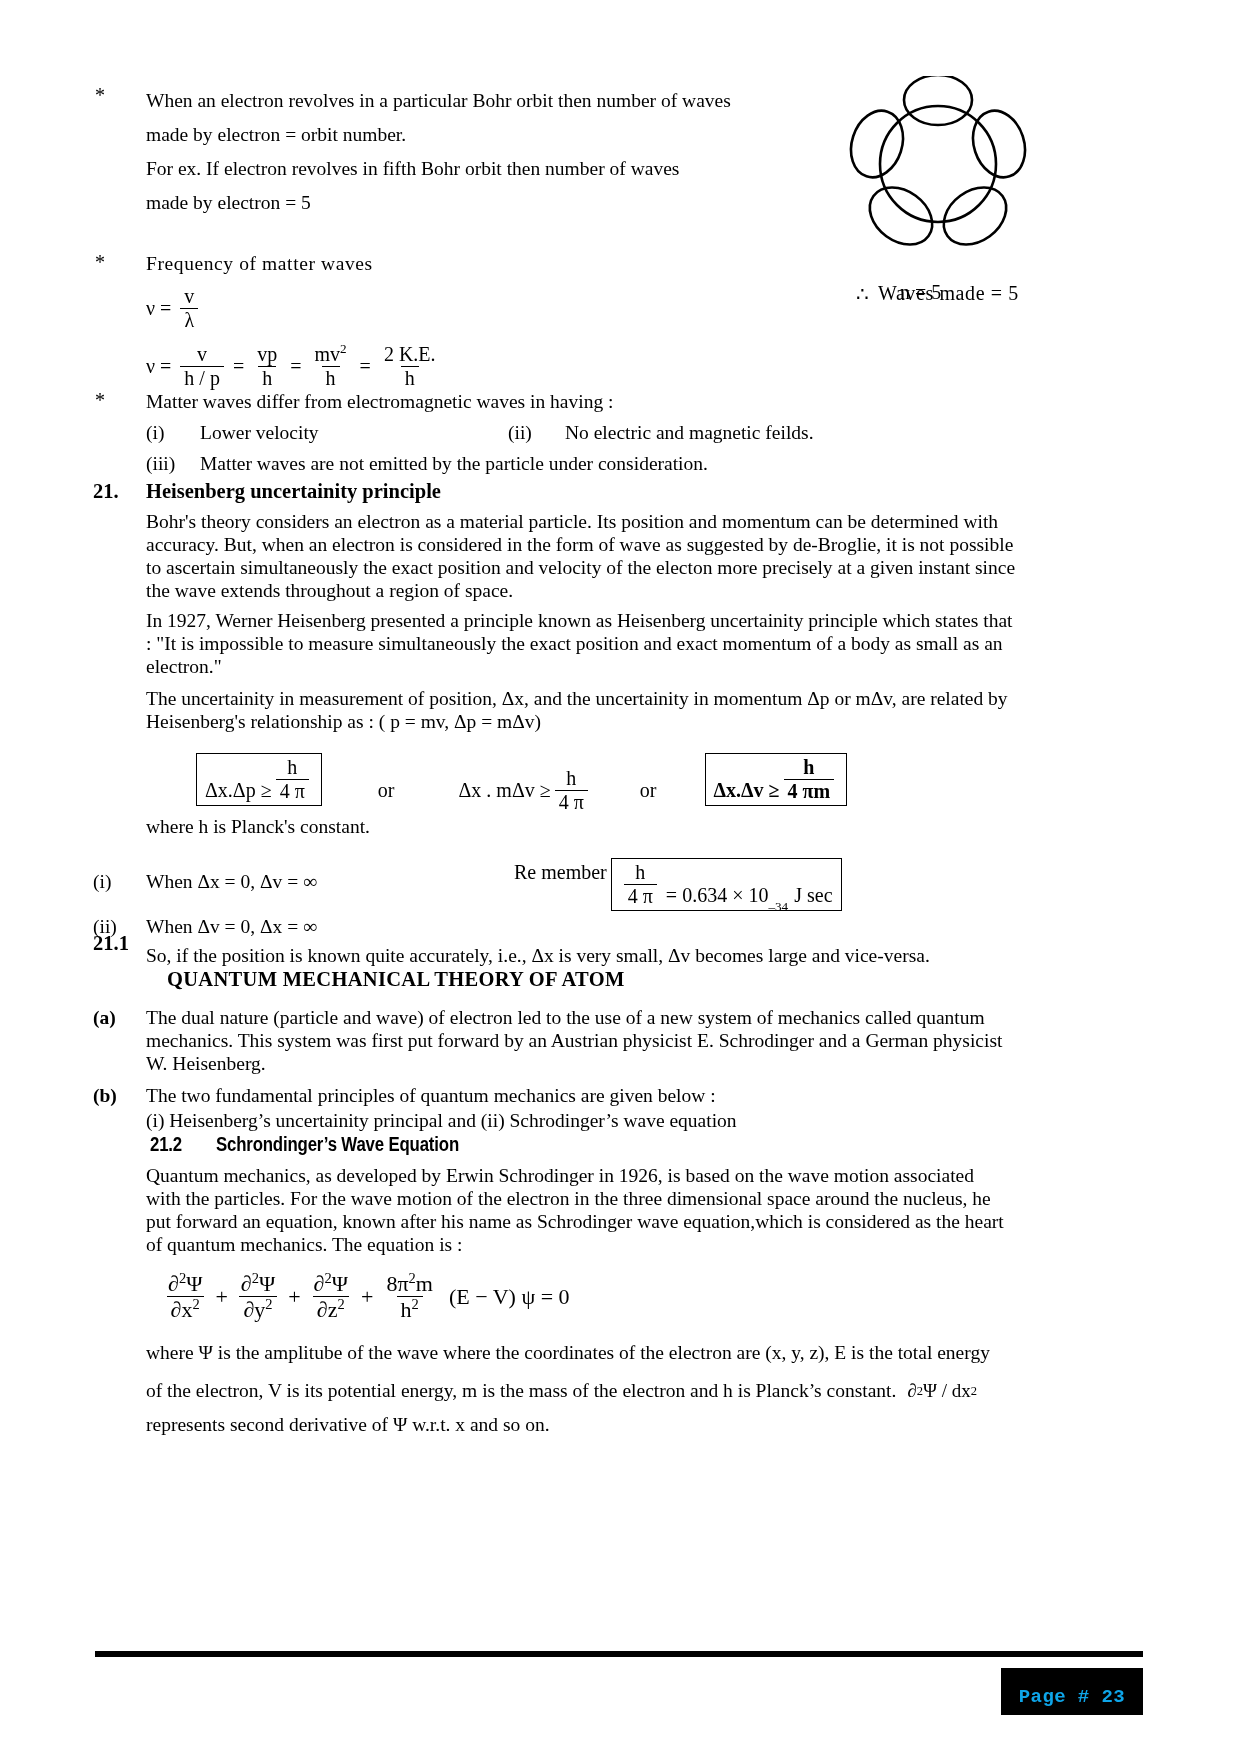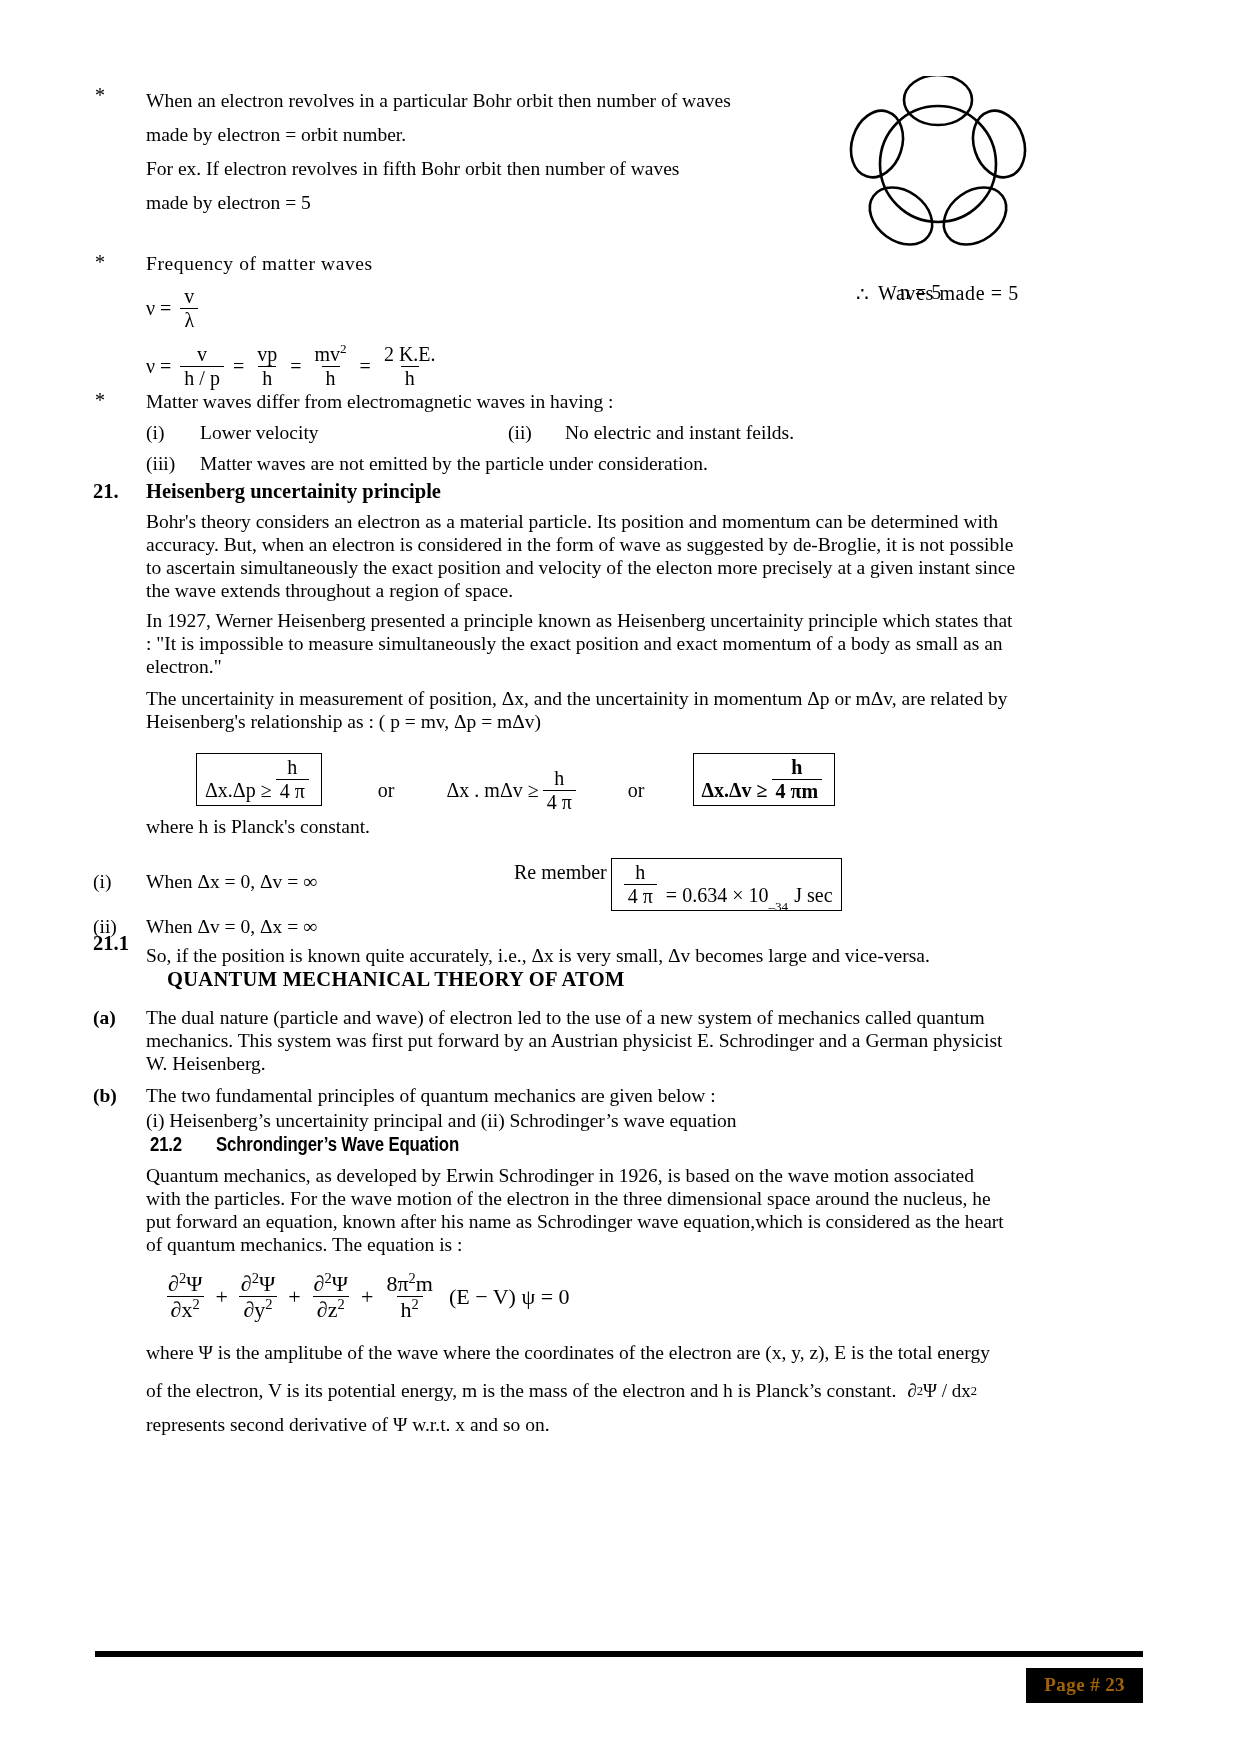--- a/index.html
+++ b/index.html
@@ -93,25 +93,25 @@
     top: 1651px;
     width: 1048px;
     height: 6px;
     background: #000;
   }
   .page-badge {
     position: absolute;
     right: 97px;
     top: 1668px;
     background: #000;
-    color: #a16207;
-    font-family: Liberation Serif, serif;
+    color: #0ea5e9;
+    font-family: Liberation Mono, monospace;
     font-weight: bold;
     font-size: 19px;
-    padding: 6px 18px 7px 18px;
+    padding: 18px 18px 7px 18px;
     letter-spacing: 0.4px;
   }
 
   
   .diagram { position: absolute; left: 838px; top: 76px; }
   .diagram-caption {
     position: absolute;
     font-size: 20px;
     font-family: "Liberation Serif", "DejaVu Serif", serif;
   }
@@ -184,21 +184,21 @@
       </span>
     </span>
   </div>
 
   <div class="marker" style="left:95px; top:389px;">*</div>
   <div class="blk body-text" style="left:146px; top:389px;">Matter waves differ from electromagnetic waves in having :</div>
 
   <div class="blk body-text" style="left:146px; top:420px;">(i)</div>
   <div class="blk body-text" style="left:200px; top:420px;">Lower velocity</div>
   <div class="blk body-text" style="left:508px; top:420px;">(ii)</div>
-  <div class="blk body-text" style="left:565px; top:420px;">No electric and instant feilds.</div>
+  <div class="blk body-text" style="left:565px; top:420px;">No electric and magnetic feilds.</div>
   <div class="blk body-text" style="left:146px; top:451px;">(iii)</div>
   <div class="blk body-text" style="left:200px; top:451px;">Matter waves are not emitted by the particle under consideration.</div>
 
   <div class="heading-num" style="left:93px; top:480px;">21.</div>
   <div class="heading-text" style="left:146px; top:480px;">Heisenberg uncertainity principle</div>
 
   <div class="blk body-text" style="left:146px; top:509px; width:1000px;">Bohr's theory considers an electron as a material particle. Its position and momentum can be determined with</div>
   <div class="blk body-text" style="left:146px; top:532px; width:1000px;">accuracy. But, when an electron is considered in the form of wave as suggested by de-Broglie, it is not possible</div>
   <div class="blk body-text" style="left:146px; top:555px; width:1000px;">to ascertain simultaneously the exact position and velocity of the electon more precisely at a given instant since</div>
   <div class="blk body-text" style="left:146px; top:578px; width:1000px;">the wave extends throughout a region of space.</div>
@@ -212,21 +212,21 @@
 
   <div class="blk" style="left:196px; top:753px;">
     <span class="math boxed">
       <span>Δx.Δp ≥</span>
       <span class="frac">
         <span class="num">h</span>
         <span class="den">4 π</span>
       </span>
     </span>
     <span class="math" style="margin-left:52px;">or</span>
-    <span class="math" style="margin-left:48px;justify-content:center;">
+    <span class="math" style="margin-left:60px;justify-content:center;">
       <span>Δx . mΔv ≥</span>
       <span class="frac">
         <span class="num">h</span>
         <span class="den">4 π</span>
       </span>
     </span>
     <span class="math" style="margin-left:44px;">or</span>
     <span class="math boxed bold" style="margin-left:44px;">
       <span>Δx.Δv ≥</span>
       <span class="frac">

